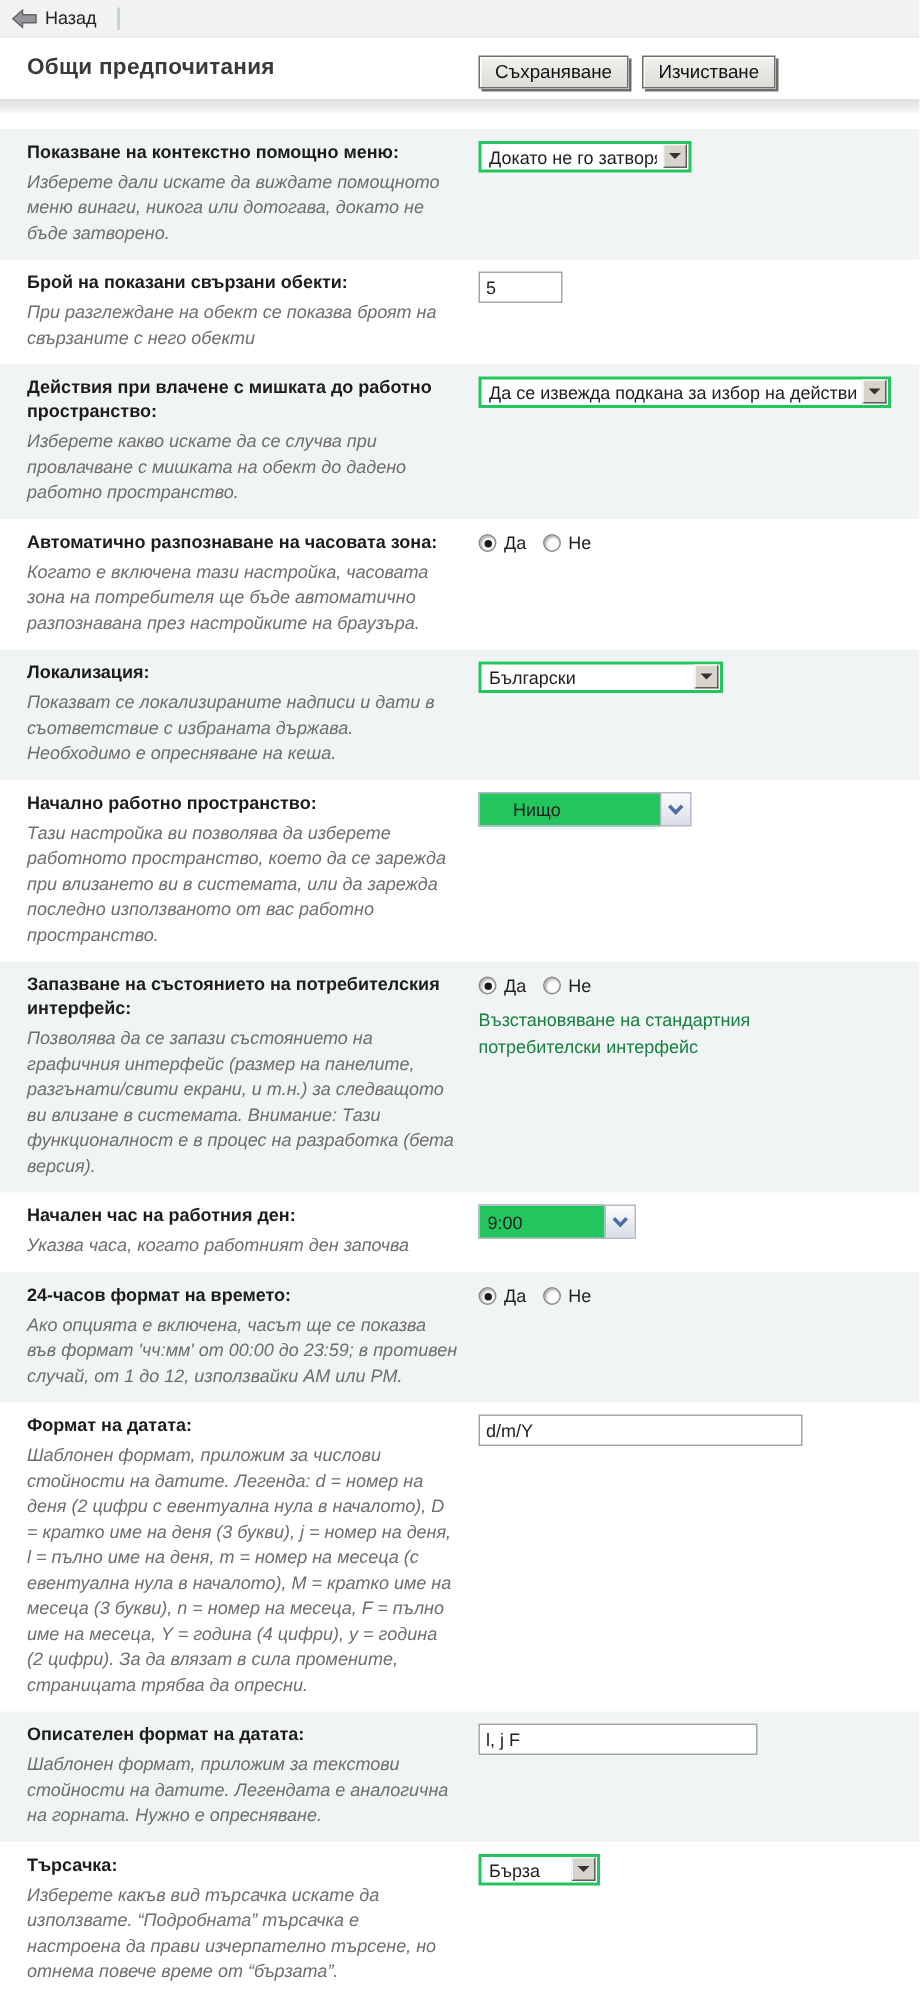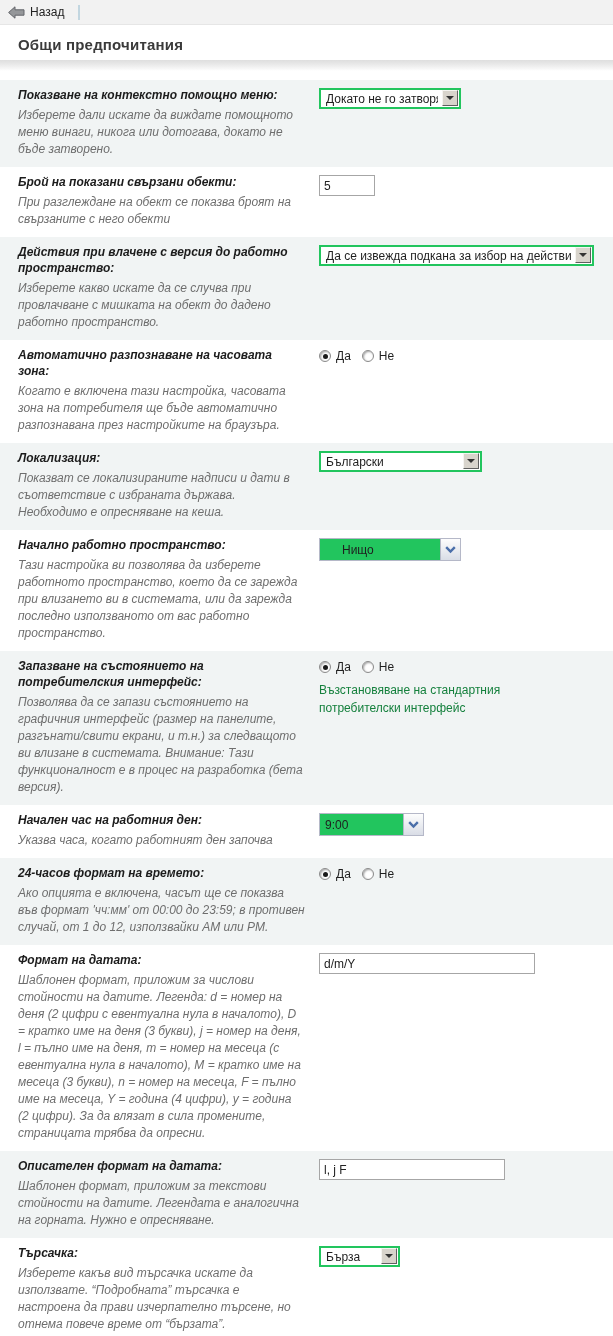--- a/index.html
+++ b/index.html
@@ -30,21 +30,21 @@
   }
   .grad-band {
     height:11px; margin-top:7px;
     background:linear-gradient(180deg,#dedede 0%,#e6e6e6 30%,#f5f5f5 75%,#ffffff 100%);
   }
   
   .rows { margin-top:9px; }
   .row { display:flex; padding:7px 0 9px; }
   .row.alt { background:#f1f4f4; }
   .col-label { width:319px; padding-left:18px; padding-right:14px; }
-  .lbl { font-weight:bold; line-height:16px; margin-bottom:4px; color:#1c1c1c;font-style:italic; }
+  .lbl { font-weight:bold; line-height:16px; margin-bottom:4px; color:#1c1c1c; }
   .desc { font-style:italic; color:#6e6e6e; line-height:17px; }
   .col-control { flex:1; padding-top:1px; }
   
   .sel {
     display:inline-flex; align-items:flex-end; height:21px;
     background:#fff; border:2px solid #22c55e; padding:1px;
   }
   .sel-text { flex:1; padding-left:4px; white-space:nowrap; overflow:hidden; }
   .sel-btn {
     width:16px; height:16px; margin-left:4px; flex:none;
@@ -91,20 +91,24 @@
       </svg>
     <span>Назад</span>
   </span>
   <span class="tb-sep"></span>
 </div>
 
 <div class="header">
   <div class="page-title-wrap">
     <div class="page-title">Общи предпочитания</div>
   </div>
+  <div class="header-buttons">
+    <button class="btn">Съхраняване</button>
+    <button class="btn">Изчистване</button>
+  </div>
 </div>
 <div class="grad-band"></div>
 
 <div class="rows">
 
   <div class="row alt">
     <div class="col-label">
       <div class="lbl">Показване на контекстно помощно меню:</div>
       <div class="desc">Изберете дали искате да виждате помощното меню винаги, никога или дотогава, докато не бъде затворено.</div>
     </div>
@@ -123,21 +127,21 @@
       <div class="lbl">Брой на показани свързани обекти:</div>
       <div class="desc">При разглеждане на обект се показва броят на свързаните с него обекти</div>
     </div>
     <div class="col-control">
       <input class="txt" style="width: 56px;" value="5">
     </div>
   </div>
 
   <div class="row alt">
     <div class="col-label">
-      <div class="lbl">Действия при влачене с версия до работно пространство:</div>
+      <div class="lbl">Действия при влачене с мишката до работно пространство:</div>
       <div class="desc">Изберете какво искате да се случва при провлачване с мишката на обект до дадено работно пространство.</div>
     </div>
     <div class="col-control">
       <span class="sel" style="width:275px">
         <span class="sel-text">Да се извежда подкана за избор на действие</span>
         <span class="sel-btn">
             <span class="tri"></span>
           </span>
       </span>
     </div>

